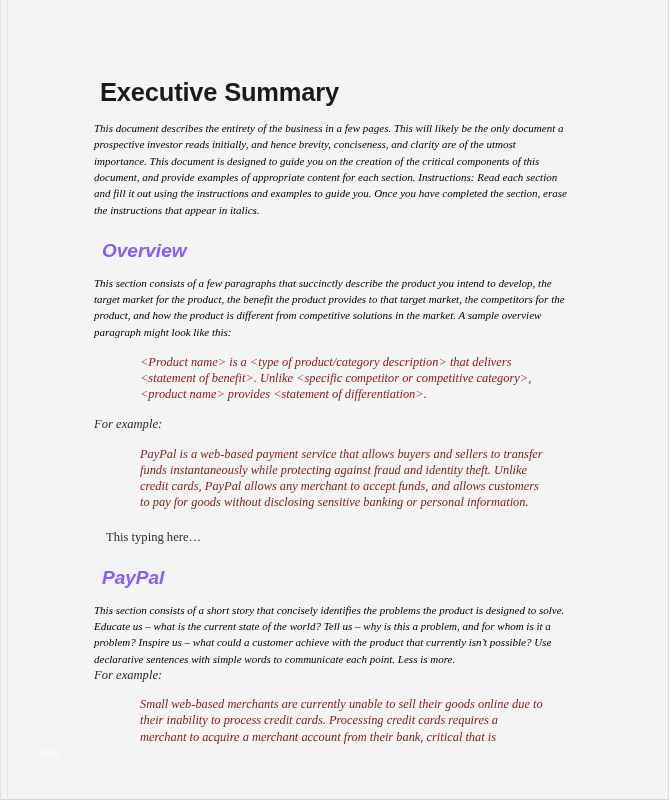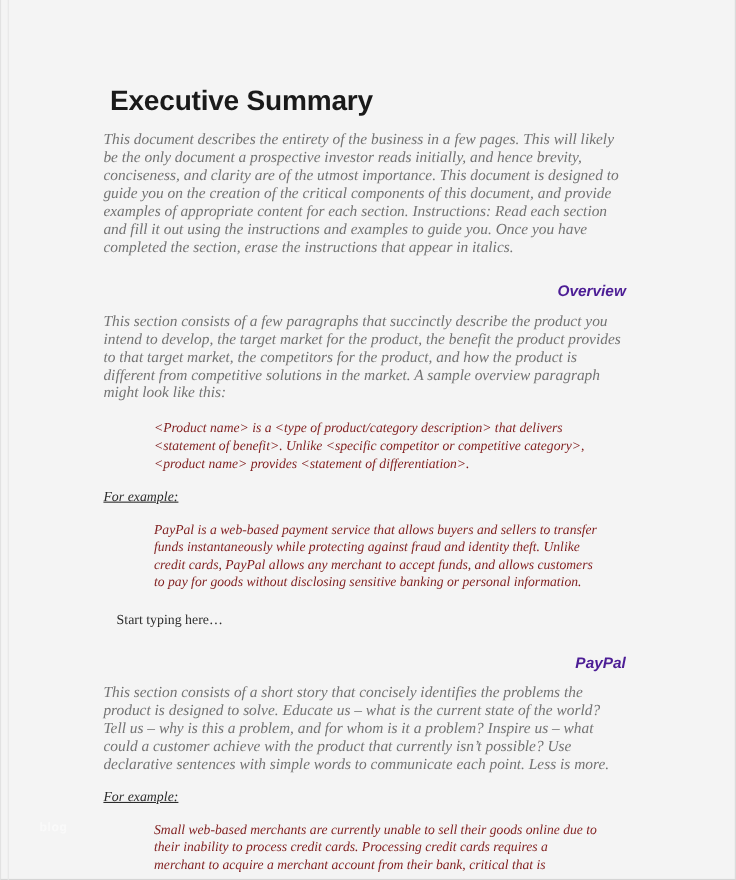--- a/index.html
+++ b/index.html
@@ -49,60 +49,58 @@
     letter-spacing: -0.2px;
     color: #1a1a1a;
     margin: 0 0 14px 6px;
     line-height: 1.1;
   }
 
   .section-heading {
     font-family: "Liberation Sans", sans-serif;
     font-weight: bold;
     font-style: italic;
-    font-size: 14px;
-    color: #4c1d95;
+    font-size: 19px;
+    color: #8b5cf6;
     margin: 22px 0 13px 8px;
     line-height: 1.15;
-    text-align: right;
   }
 
   p.body-italic {
     font-family: "Liberation Serif", serif;
     font-style: italic;
-    font-size: 14px;
+    font-size: 11px;
     line-height: 16.3px;
-    color: #737373;
+    color: #000000;
     margin: 0 0 14px 0;
     text-align: left;
   }
 
   p.body-italic.tight {
-    margin-bottom: 12px;
+    margin-bottom: 0;
   }
 
   p.indent-block {
     font-family: "Liberation Serif", serif;
     font-style: italic;
     font-size: 12.4px;
     line-height: 16.2px;
     color: #7f1d1d;
     margin: 0 0 14px 0;
     padding-left: 46px;
     padding-right: 24px;
   }
 
   p.for-example {
     font-family: "Liberation Serif", serif;
     font-style: italic;
     font-size: 12.6px;
     line-height: 16.3px;
     color: #2b2b2b;
     margin: 0 0 13px 0;
-    text-decoration: underline;
   }
 
   p.prompt {
     font-family: "Liberation Serif", serif;
     font-style: normal;
     font-size: 12.6px;
     line-height: 16.3px;
     color: #2e2e2e;
     margin: 18px 0 0 12px;
   }
@@ -135,21 +133,21 @@
   <h2 class="section-heading">Overview</h2>
 
   <p class="body-italic">This section consists of a few paragraphs that succinctly describe the product you intend to develop, the target market for the product, the benefit the product provides to that target market, the competitors for the product, and how the product is different from competitive solutions in the market. A sample overview paragraph might look like this:</p>
 
   <p class="indent-block">&lt;Product name&gt; is a &lt;type of product/category description&gt; that delivers &lt;statement of benefit&gt;. Unlike &lt;specific competitor or competitive category&gt;, &lt;product name&gt; provides &lt;statement of differentiation&gt;.</p>
 
   <p class="for-example">For example:</p>
 
   <p class="indent-block">PayPal is a web-based payment service that allows buyers and sellers to transfer funds instantaneously while protecting against fraud and identity theft. Unlike credit cards, PayPal allows any merchant to accept funds, and allows customers to pay for goods without disclosing sensitive banking or personal information.</p>
 
-  <p class="prompt">Start typing here…</p>
+  <p class="prompt">This typing here…</p>
 
   <h2 class="section-heading">PayPal</h2>
 
   <p class="body-italic tight">This section consists of a short story that concisely identifies the problems the product is designed to solve. Educate us – what is the current state of the world? Tell us – why is this a problem, and for whom is it a problem? Inspire us – what could a customer achieve with the product that currently isn’t possible? Use declarative sentences with simple words to communicate each point. Less is more.</p>
 
   <p class="for-example">For example:</p>
 
   <p class="indent-block">Small web-based merchants are currently unable to sell their goods online due to their inability to process credit cards. Processing credit cards requires a merchant to acquire a merchant account from their bank, critical that is</p>
 
 </div>

